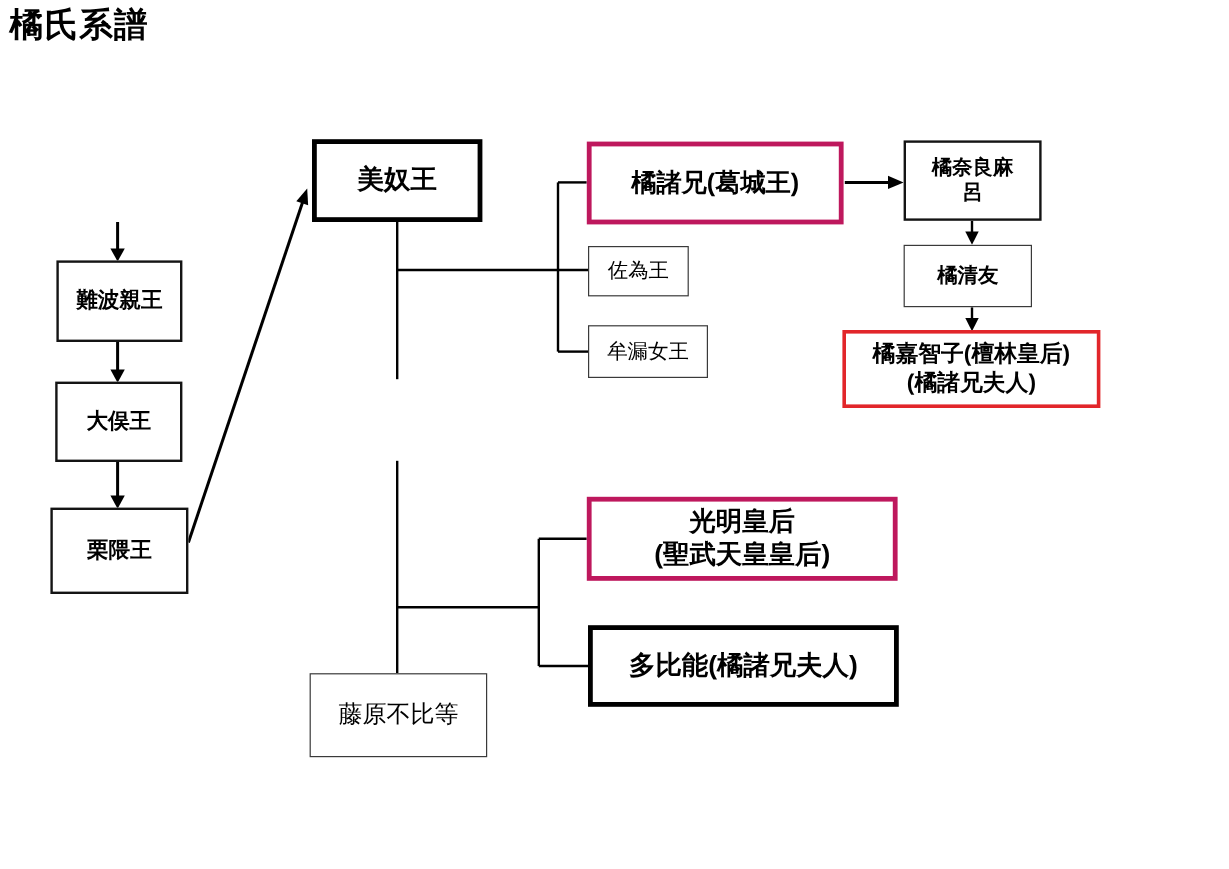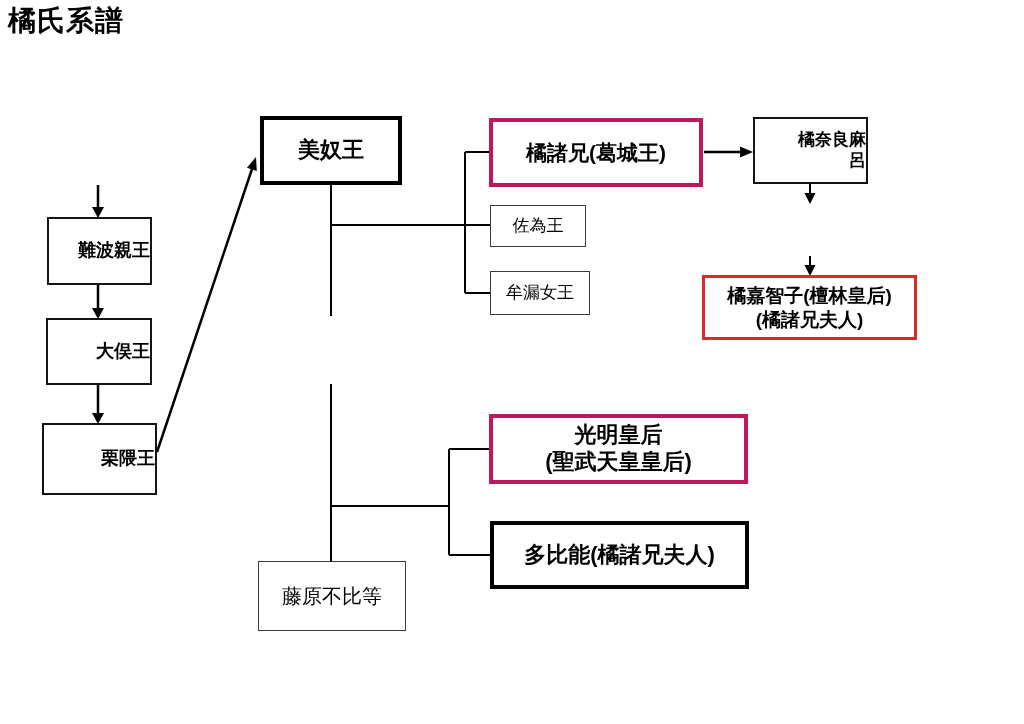--- a/index.html
+++ b/index.html
@@ -12,21 +12,21 @@
     position:absolute;left:8px;top:2px;margin:0;
     font-size:28px;font-weight:bold;letter-spacing:1px;
   }
   svg.wires{position:absolute;left:0;top:0;}
   .node{
     position:absolute;box-sizing:border-box;background:#fff;
     display:flex;flex-direction:column;align-items:center;justify-content:center;
     text-align:center;font-weight:bold;line-height:1.22;white-space:nowrap;
   }
   .b4{border:4px solid #000;}          
-  .b2{border:2.5px solid #141414;align-items:flex-end;}     
+  .b2{border:2.5px solid #141414;}     
   .b1{border:1.5px solid #3a3a3a;}     
   .r4{border:4px solid #be185d;}       
   .r3{border:3px solid #e2262a;}       
   .reg{font-weight:400;}
   .gen-num{
     position:absolute;top:2px;left:10px;
     font-size:16px;font-weight:bold;line-height:1;
   }
   .gen-main{margin-top:16px;}
 </style>
@@ -93,33 +93,36 @@
 
   <div class="node b4" style="left:260px;top:116px;width:142px;height:69px;font-size:22px;">
     <span>美奴王</span>
   </div>
 
 
   <div class="node r4" style="left:489px;top:118px;width:214px;height:69px;font-size:21px;">
     <span>橘諸兄(葛城王)</span>
   </div>
 
-  <div class="node b1 reg" style="left:490px;top:205px;width:96px;height:42px;font-size:17px;align-items:center;">
+  <div class="node b1 reg" style="left:490px;top:205px;width:84px;height:42px;font-size:17px;align-items:center;">
     <span>佐為王</span>
   </div>
 
   <div class="node b1 reg" style="left:490px;top:271px;width:100px;height:44px;font-size:17px;">
     <span>牟漏女王</span>
   </div>
 
   <div class="node b2" style="left:753px;top:117px;width:115px;height:67px;font-size:17px;">
     <span>橘奈良麻</span>
     <span>呂</span>
   </div>
 
+  <div class="node b1" style="left:753px;top:204px;width:107px;height:52px;font-size:17px;">
+    <span>橘清友</span>
+  </div>
 
   <div class="node r3" style="left:702px;top:275px;width:215px;height:65px;font-size:19px;">
     <span>橘嘉智子(檀林皇后)</span>
     <span>(橘諸兄夫人)</span>
   </div>
 
   <div class="node b4" style="left:490px;top:521px;width:259px;height:68px;font-size:22px;">
     <span>多比能(橘諸兄夫人)</span>
   </div>
 

